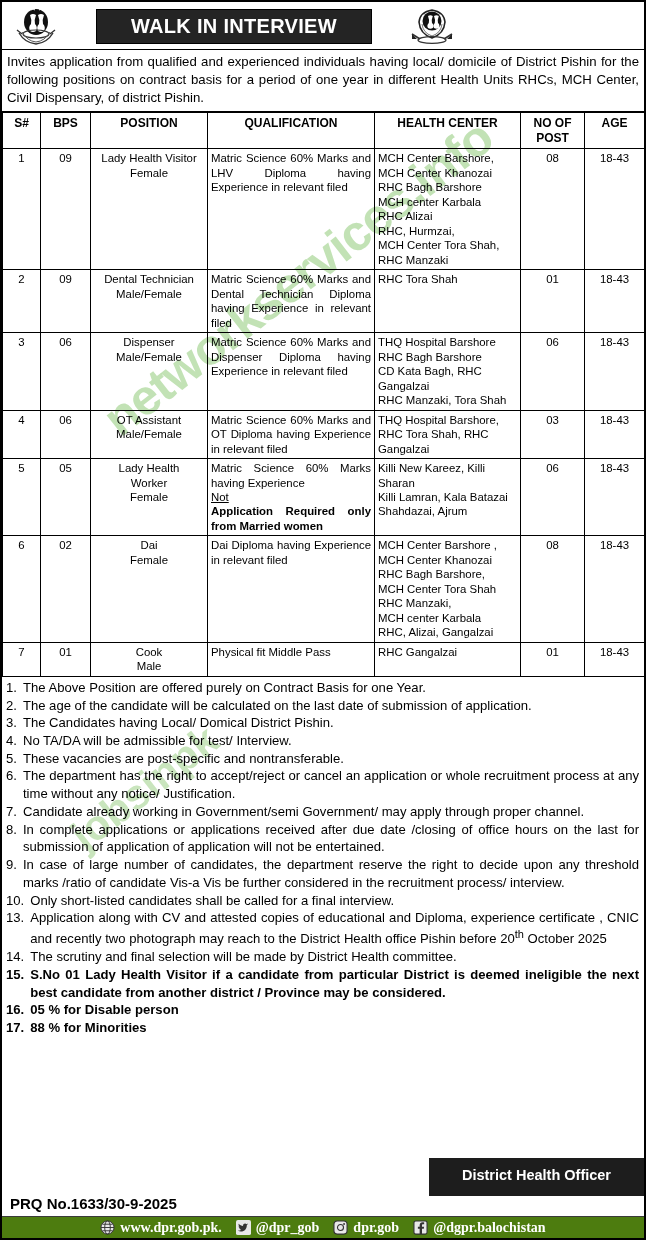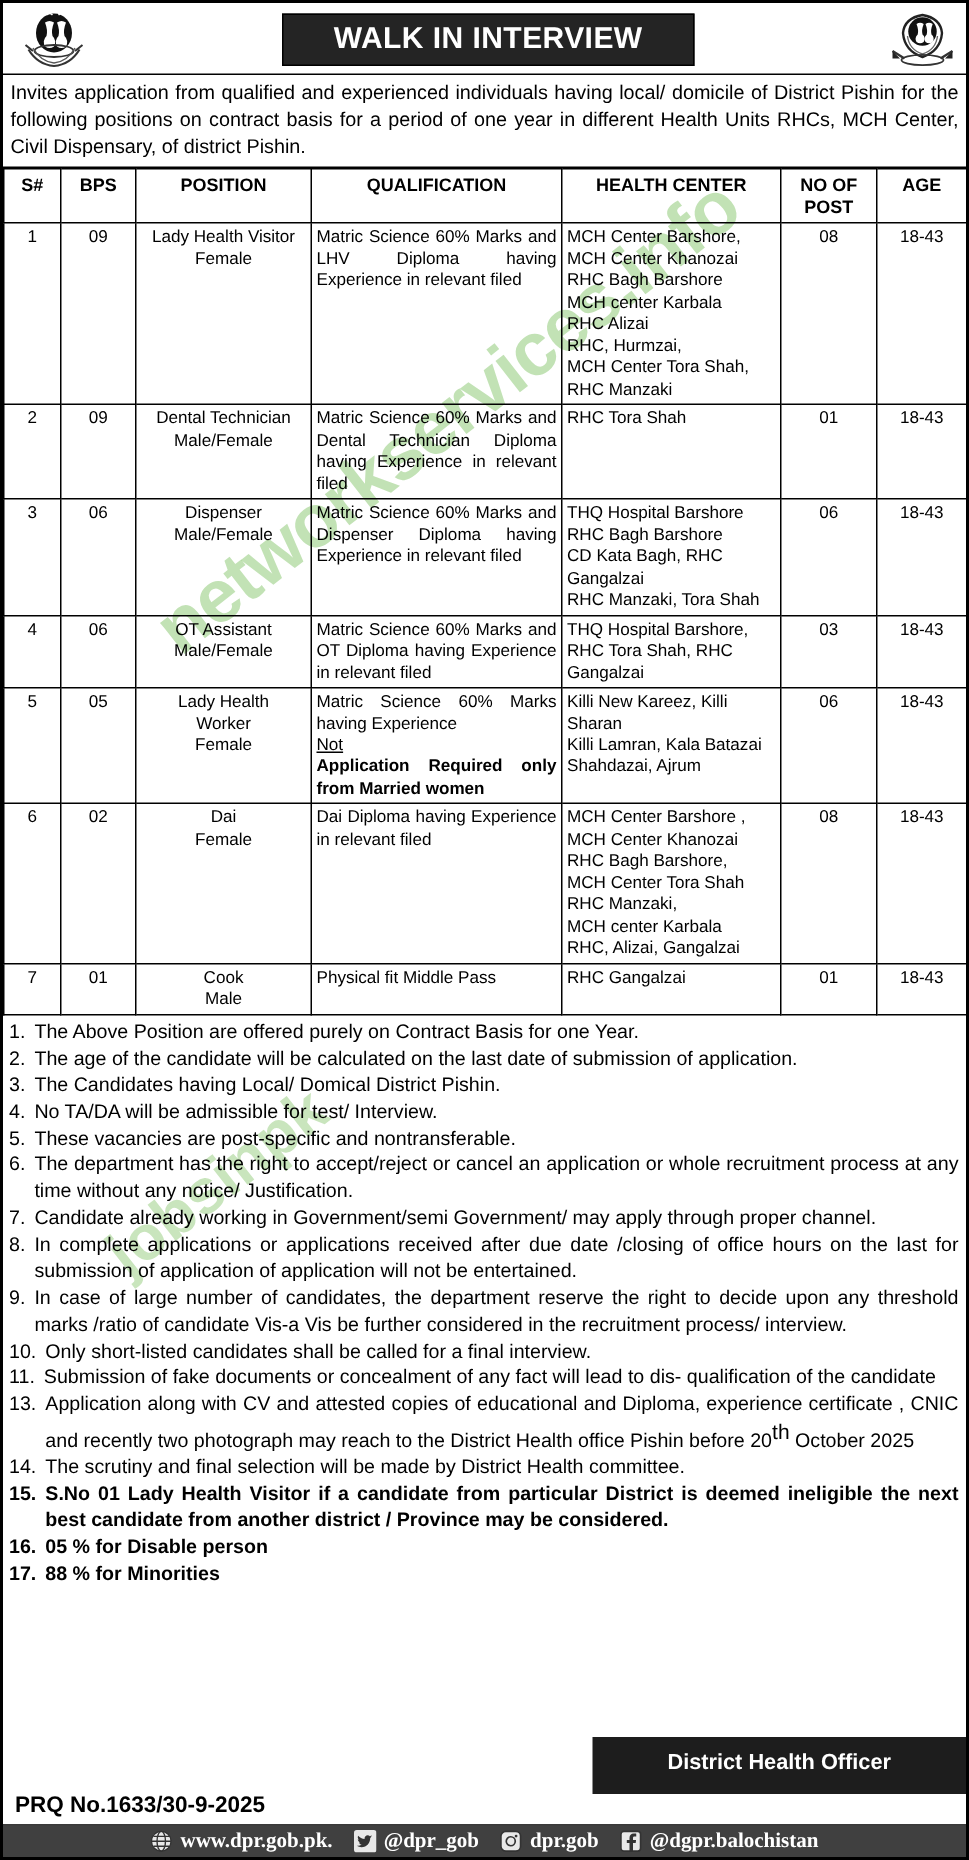--- a/index.html
+++ b/index.html
@@ -48,24 +48,24 @@
     font-weight: 700;
     color: rgba(120, 190, 90, 0.40);
     white-space: nowrap;
     pointer-events: none;
     z-index: 5;
   }
   
   .header {
     display: flex;
     align-items: center;
-    justify-content: space-between;
     padding: 3px 6px 2px 11px;
     position: relative;
     z-index: 10;
+    gap: 37px;
   }
   .logo { width: 46px; height: 42px; flex: 0 0 46px; }
   .logo svg { display: block; width: 100%; height: 100%; }
   .title-bar {
     background: #242424;
     color: #fff;
     font-weight: 700;
     font-size: 20px;
     letter-spacing: 0.3px;
     padding: 6px 34px 7px 34px;
@@ -125,21 +125,21 @@
     text-align: justify;
     margin: 0;
   }
   .cond .num {
     flex: 0 0 auto;
     padding-right: 6px;
     white-space: nowrap;
   }
   .cond .txt { flex: 1 1 auto; }
   .cond.bold { font-weight: 700; }
-  sup { font-size: 14px; vertical-align: super; }
+  sup { font-size: 11px; vertical-align: super; }
   
   .footer {
     position: relative;
     z-index: 10;
     margin-top: auto;
   }
   .sig-row {
     display: flex;
     align-items: flex-end;
     justify-content: space-between;
@@ -152,25 +152,25 @@
     white-space: nowrap;
   }
   .sig-box {
     background: #1d1d1d;
     color: #fff;
     font-weight: 700;
     font-size: 14.5px;
     line-height: 1.35;
     text-align: center;
     padding: 8px 16px 10px 16px;
-    width: 249px;
+    width: 215px;
     align-self: flex-start;
   }
   .social {
-    background: #404040;
+    background: #4d7c0f;
     color: #fff;
     display: flex;
     align-items: center;
     justify-content: center;
     gap: 14px;
     height: 22px;
     font-family: "Liberation Serif", serif;
     font-weight: 700;
     font-size: 14px;
     border-top: 1px solid #3a3a3a;
@@ -371,24 +371,20 @@
         <span class="num">8.</span>
         <span class="txt">In complete applications or applications received after due date /closing of office hours on the last for submission of application of application will not be entertained.</span>
       </div>
       <div class="cond">
         <span class="num">9.</span>
         <span class="txt">In case of large number of candidates, the department reserve the right to decide upon any threshold marks /ratio of candidate Vis-a Vis be further considered in the recruitment process/ interview.</span>
       </div>
       <div class="cond">
         <span class="num">10.</span>
         <span class="txt">Only short-listed candidates shall be called for a final interview.</span>
-      </div>
-      <div class="cond">
-        <span class="num">11.</span>
-        <span class="txt">Submission of fake documents or concealment of any fact will lead to dis- qualification of the candidate</span>
       </div>
       <div class="cond">
         <span class="num">13.</span>
         <span class="txt">Application along with CV and attested copies of educational and Diploma, experience certificate , CNIC and recently two photograph may reach to the District Health office Pishin before 20<sup>th</sup> October  2025</span>
       </div>
       <div class="cond">
         <span class="num">14.</span>
         <span class="txt">The scrutiny and final selection will be made by District Health committee.</span>
       </div>
       <div class="cond bold">

